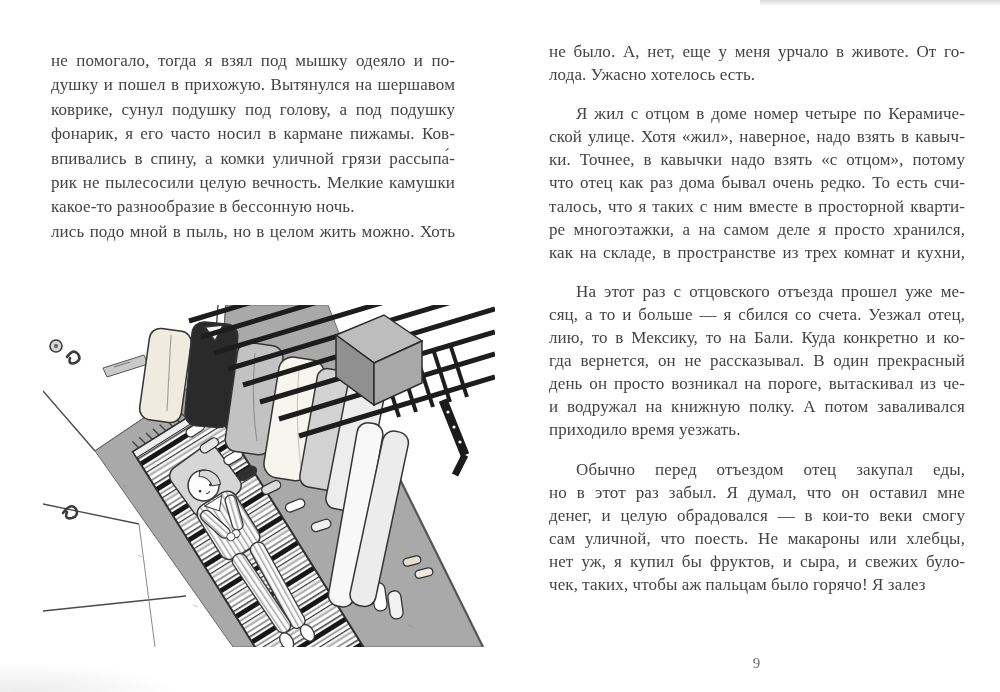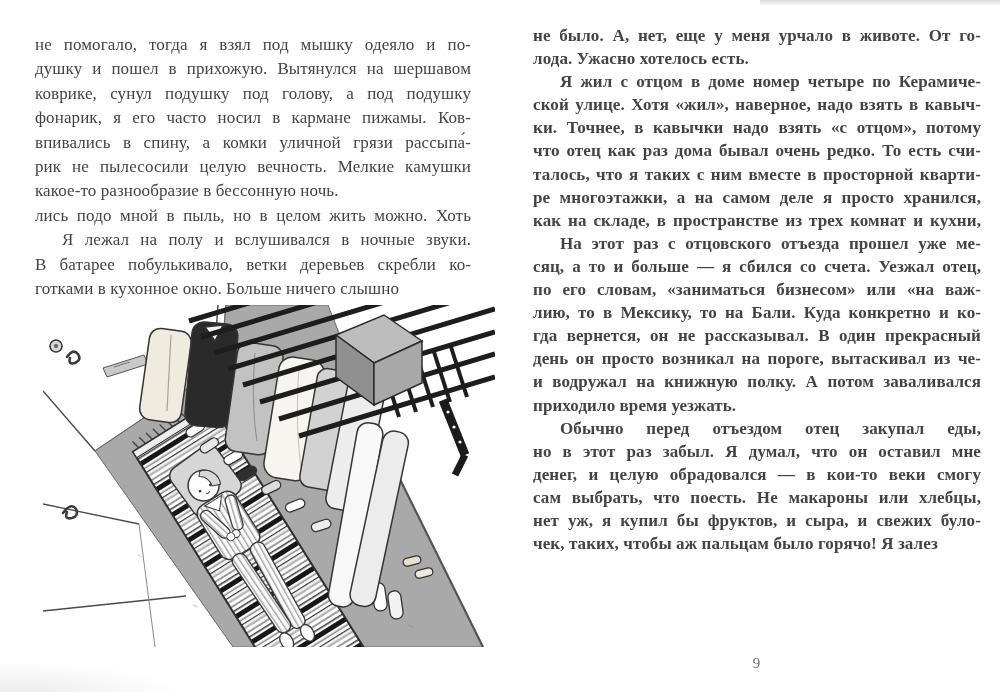--- a/index.html
+++ b/index.html
@@ -7,27 +7,27 @@
     position:relative;width:1000px;height:692px;background:#ffffff;overflow:hidden;
     font-family:"Liberation Serif","DejaVu Serif",serif;color:#434343;
   }
   .edge-top{position:absolute;right:0;top:0;width:240px;height:6px;
     background:linear-gradient(to bottom,#d9d9d9,rgba(255,255,255,0));pointer-events:none;}
   .edge-bl{position:absolute;left:0;bottom:0;width:180px;height:30px;
     background:radial-gradient(ellipse at 10% 100%,rgba(200,200,200,.35),rgba(255,255,255,0) 70%);pointer-events:none;}
   .page{position:absolute;}
   #left-page{left:35px;top:33px;width:436px;}
   #right-page{left:533px;top:24px;width:448px;}
-  .para{margin:0;}
+  .para{margin:16px;}
   .line{
     white-space:nowrap;font-size:17px;letter-spacing:.1px;
     text-align:justify;text-align-last:justify;-moz-text-align-last:justify;
   }
   #left-page .line{line-height:24.4px;}
-  #right-page .line{line-height:23.1px;font-weight:bold;}
+  #right-page .line{line-height:23.1px;}
   .line.last{text-align-last:left;-moz-text-align-last:left;}
   .para.indent .line:first-child{text-indent:27px;}
   #page-number{
     position:absolute;left:533px;top:655px;width:448px;text-align:center;
     font-size:15px;color:#6f6f6f;letter-spacing:1px;
   }
   #illustration{position:absolute;left:43px;top:305px;width:452px;height:342px;}
 </style>
 </head>
 <body>
@@ -40,55 +40,49 @@
       <div class="para">
         <div class="line">не помогало, тогда я взял под мышку одеяло и по-</div>
         <div class="line">душку и пошел в прихожую. Вытянулся на шершавом</div>
         <div class="line">коврике, сунул подушку под голову, а под подушку</div>
         <div class="line">фонарик, я его часто носил в кармане пижамы. Ков-</div>
         <div class="line">впивались в спину, а комки уличной грязи рассыпа́-</div>
         <div class="line">рик не пылесосили целую вечность. Мелкие камушки</div>
         <div class="line last">какое-то разнообразие в бессонную ночь.</div>
         <div class="line">лись подо мной в пыль, но в целом жить можно. Хоть</div>
       </div>
-      <div class="para indent">
-        <div class="line">Я лежал на полу и вслушивался в ночные звуки.</div>
-        <div class="line">В батарее побулькивало, ветки деревьев скребли ко-</div>
-        <div class="line last">готками в кухонное окно. Больше ничего слышно</div>
-      </div>
     </div>
   <div id="right-page" class="page">
       <div class="para">
         <div class="line">не было. А, нет, еще у меня урчало в животе. От го-</div>
         <div class="line last">лода. Ужасно хотелось есть.</div>
       </div>
       <div class="para indent">
         <div class="line">Я жил с отцом в доме номер четыре по Керамиче-</div>
         <div class="line">ской улице. Хотя «жил», наверное, надо взять в кавыч-</div>
         <div class="line">ки. Точнее, в кавычки надо взять «с отцом», потому</div>
         <div class="line">что отец как раз дома бывал очень редко. То есть счи-</div>
         <div class="line">талось, что я таких с ним вместе в просторной кварти-</div>
         <div class="line">ре многоэтажки, а на самом деле я просто хранился,</div>
         <div class="line">как на складе, в пространстве из трех комнат и кухни,</div>
       </div>
       <div class="para indent">
         <div class="line">На этот раз с отцовского отъезда прошел уже ме-</div>
         <div class="line">сяц, а то и больше — я сбился со счета. Уезжал отец,</div>
-        <div class="line">по его словам, «заниматься бизнесом» или «на важ-</div>
         <div class="line">лию, то в Мексику, то на Бали. Куда конкретно и ко-</div>
         <div class="line">гда вернется, он не рассказывал. В один прекрасный</div>
         <div class="line">день он просто возникал на пороге, вытаскивал из че-</div>
         <div class="line">и водружал на книжную полку. А потом заваливался</div>
         <div class="line last">приходило время уезжать.</div>
       </div>
       <div class="para indent">
         <div class="line">Обычно перед отъездом отец закупал еды,</div>
         <div class="line">но в этот раз забыл. Я думал, что он оставил мне</div>
         <div class="line">денег, и целую обрадовался — в кои-то веки смогу</div>
-        <div class="line">сам выбрать, что поесть. Не макароны или хлебцы,</div>
+        <div class="line">сам уличной, что поесть. Не макароны или хлебцы,</div>
         <div class="line">нет уж, я купил бы фруктов, и сыра, и свежих було-</div>
         <div class="line last">чек, таких, чтобы аж пальцам было горячо! Я залез</div>
       </div>
     </div>
 
   <div id="page-number">9</div>
 
   <svg id="illustration" viewBox="0 0 452 342" xmlns="http://www.w3.org/2000/svg">
     <defs>
       <pattern id="rugStripes" patternUnits="userSpaceOnUse" width="30" height="12">

